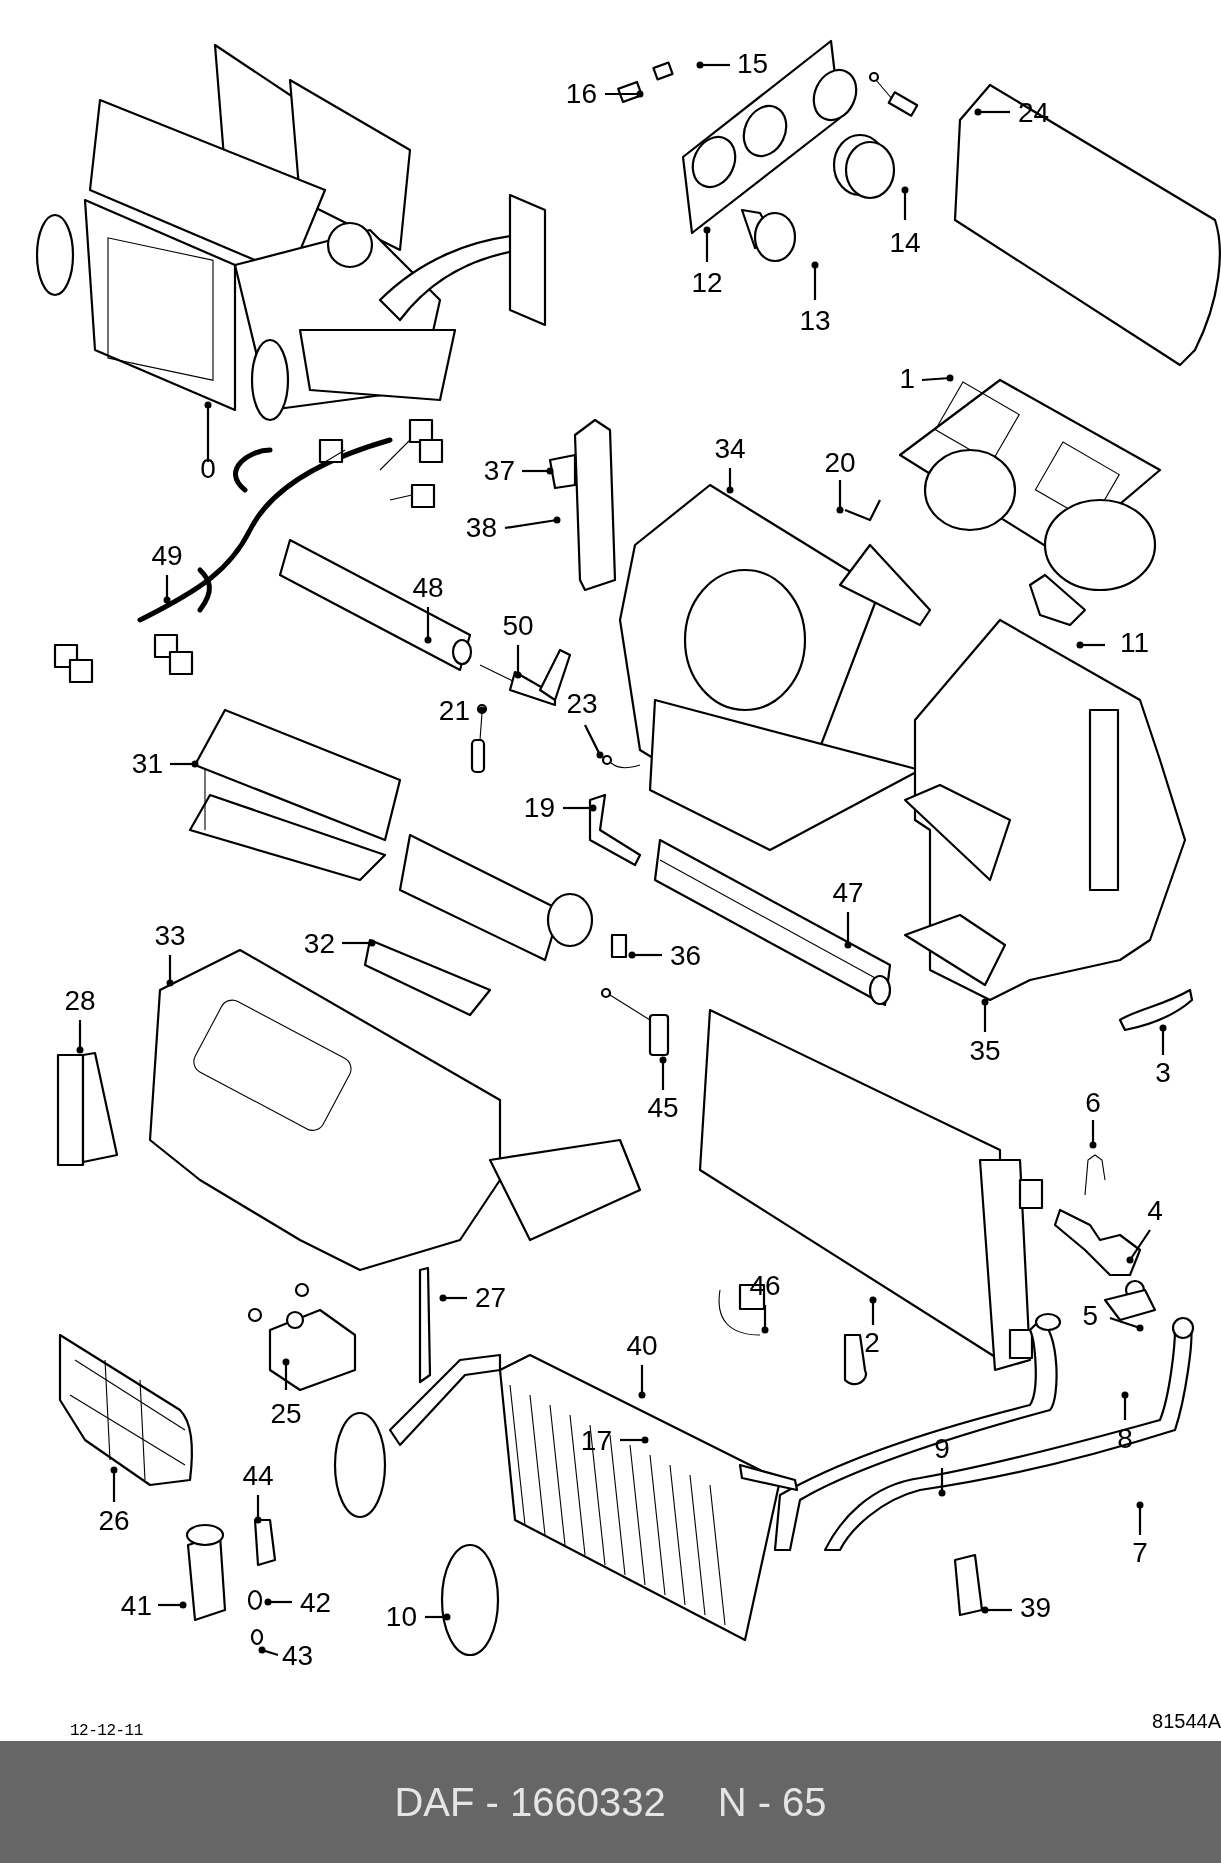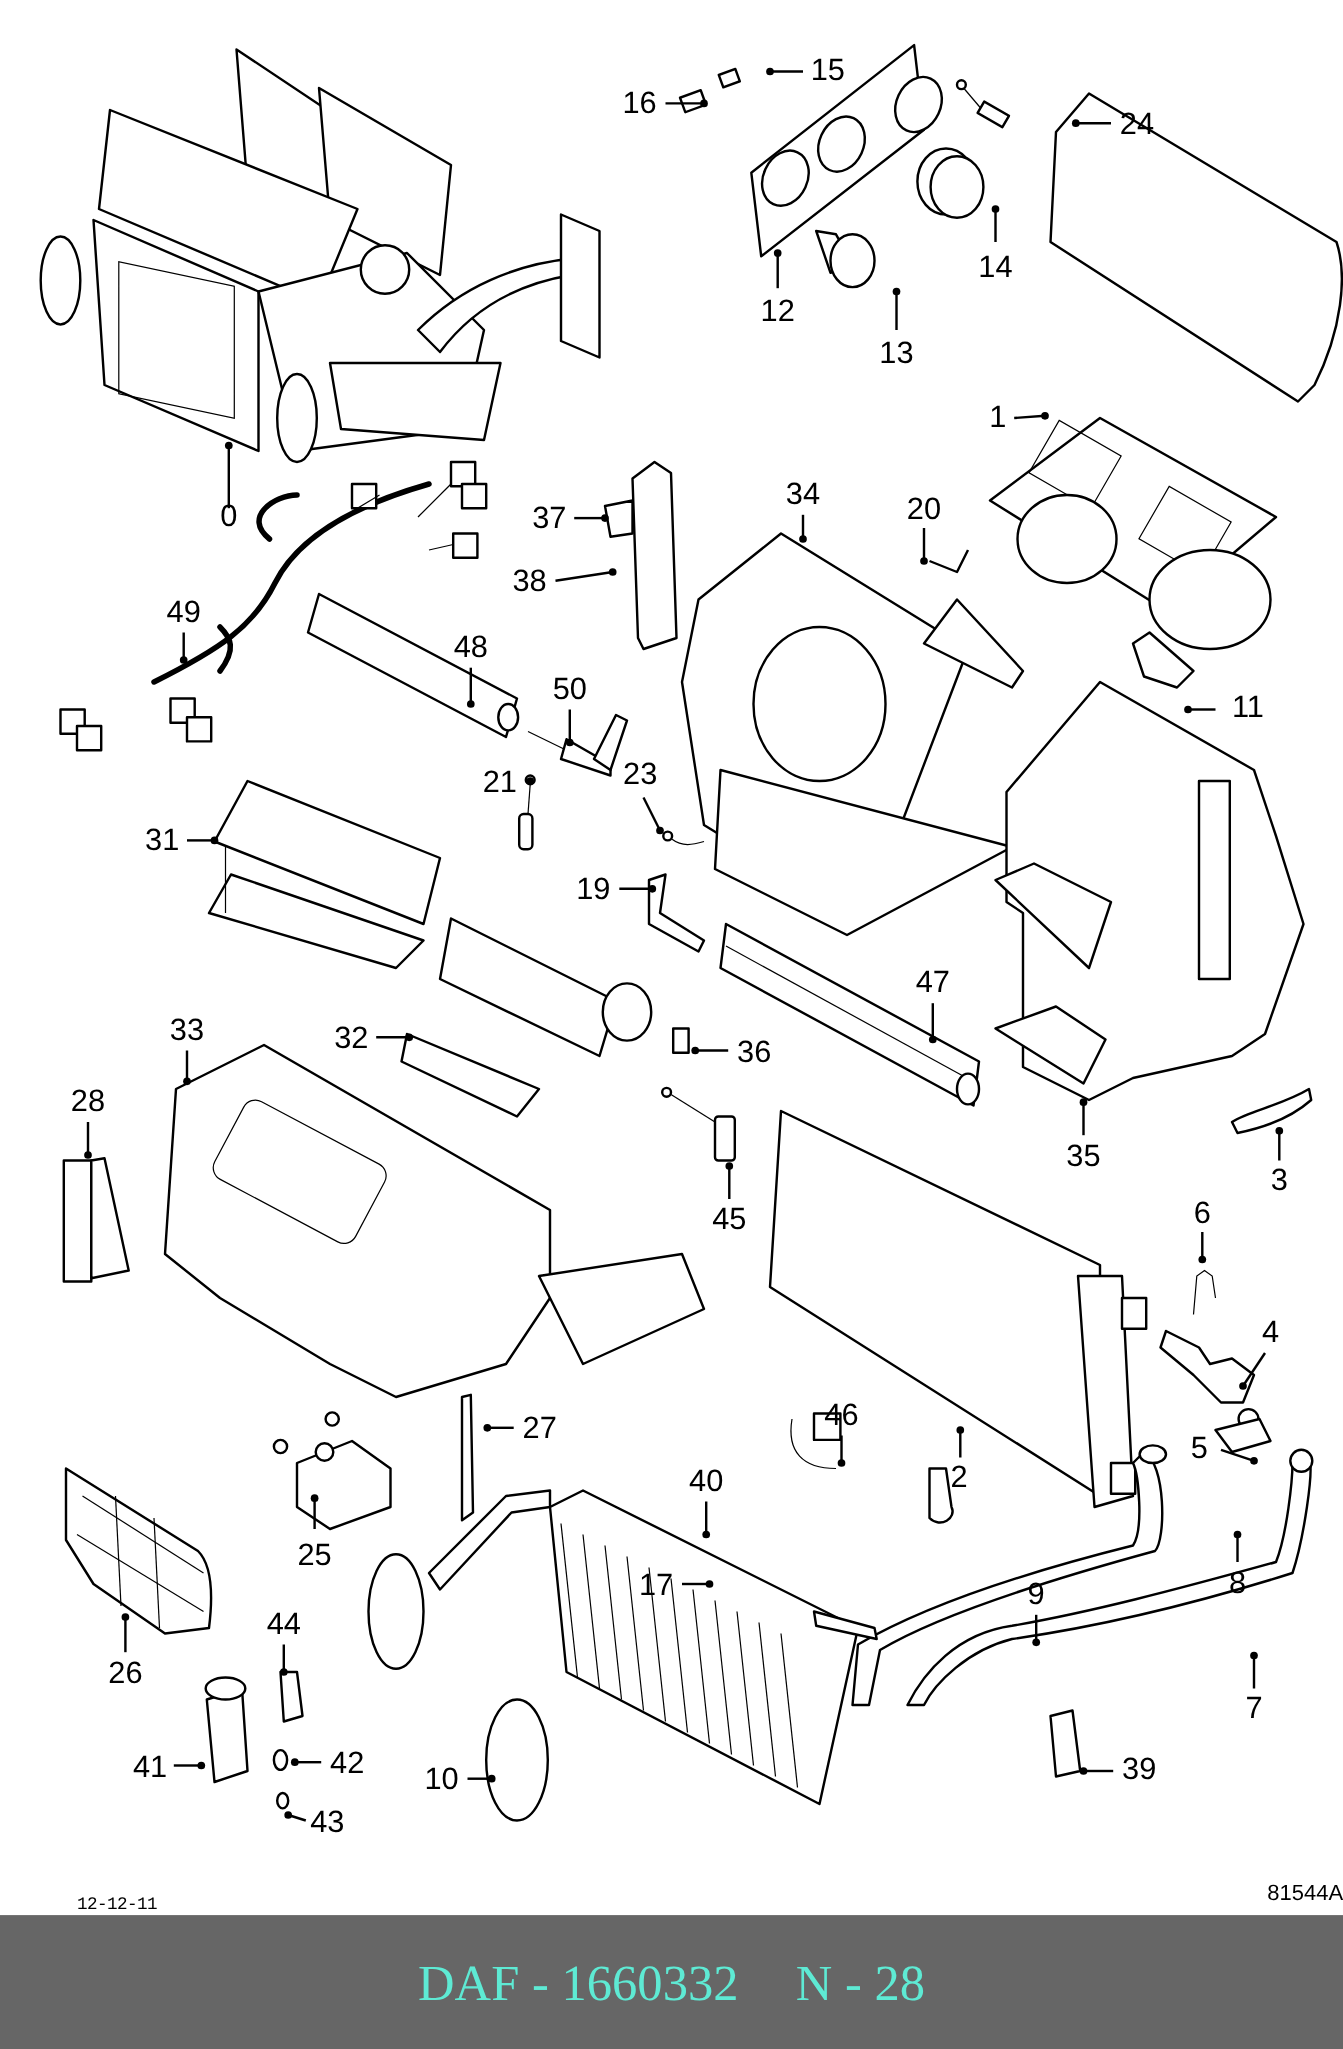--- a/index.html
+++ b/index.html
@@ -11,21 +11,21 @@
   #diagram .thick { fill:none; stroke:#000; stroke-width:5; stroke-linecap:round; }
   #diagram .leader { stroke:#000; stroke-width:2.2; fill:none; }
   #diagram .dot { fill:#000; }
   #diagram .callout { font-family:"Liberation Sans", sans-serif; font-size:28px; fill:#000; }
   .meta-left { position:absolute; left:30px; top:1722px; font-size:16px; color:#000;
                font-family:Liberation Mono, monospace; letter-spacing:-0.5px;margin-left:40px; }
   .meta-right { position:absolute; right:0px; top:1710px; font-size:20px; color:#000;
                 font-family:"Liberation Sans", sans-serif; }
   .footer { position:absolute; left:0; top:1741px; width:1221px; height:122px; background:#666666;
             display:flex; align-items:center; justify-content:center; }
-  .footer span { color:#5eead4; font-family:Liberation Serif, serif; font-size:46px; }
+  .footer span { color:#e5e5e5; font-family:Liberation Sans, sans-serif; font-size:40px; }
   .footer .gap { display:inline-block; width:52px; }
 </style>
 </head>
 <body>
 
 <svg id="diagram" viewBox="0 0 1221 1740">
 
   <g>
     <polygon class="part" points="215,45 320,115 300,210 225,170"></polygon>
     <polygon class="part" points="290,80 410,150 400,250 300,200"></polygon>
@@ -500,14 +500,14 @@
       </g>
     </g>
 </svg>
 
 <div class="meta-left">12-12-11</div>
 <div class="meta-right">81544A</div>
 
 <div class="footer">
   <span>DAF - 1660332</span>
   <span class="gap"></span>
-  <span>N - 28</span>
+  <span>N - 65</span>
 </div>
 
 </body></html>

